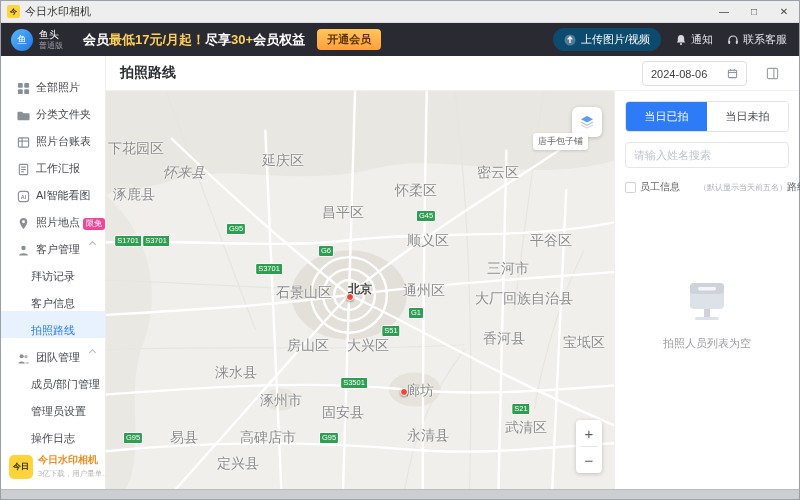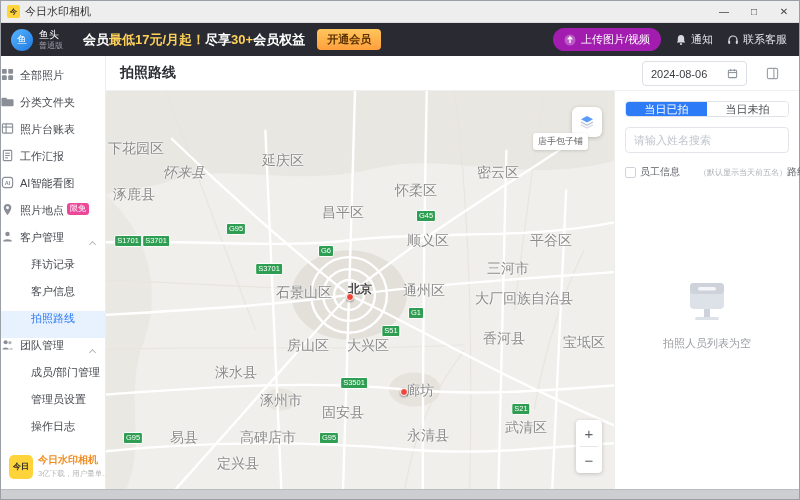--- a/index.html
+++ b/index.html
@@ -14,27 +14,27 @@
   
   .appbar{height:33px;background:#2a2a33;display:flex;align-items:center;padding:0 10px;position:relative}
   .avatar{width:22px;height:22px;border-radius:50%;background:linear-gradient(135deg,#57b6ff,#1f78e0);color:#fff;font-size:10px;display:flex;align-items:center;justify-content:center;flex:none}
   .user-meta{margin-left:6px;line-height:1.15}
   .user-name{color:#fff;font-size:10px;display:block}
   .user-badge{color:#9a9aa4;font-size:8px;display:block}
   .promo{margin-left:20px;font-size:13px;color:#fff;font-weight:bold;white-space:nowrap}
   .promo .gold{color:#ffd257}
   .cta{margin-left:12px;background:linear-gradient(180deg,#ffc65c,#ff9f3c);color:#5a3100;font-size:11px;padding:3px 10px;border-radius:4px;font-weight:bold;border:none;white-space:nowrap}
   .appbar-right{position:absolute;right:12px;display:flex;align-items:center;gap:14px}
-  .upload-btn{background:#a21caf;color:#fff;font-size:11px;padding:4px 11px;border-radius:13px;display:flex;align-items:center;gap:5px;border:none;white-space:nowrap}
+  .upload-btn{background:#0c4a6e;color:#fff;font-size:11px;padding:4px 11px;border-radius:13px;display:flex;align-items:center;gap:5px;border:none;white-space:nowrap}
   .icon-text{color:#e4e4ea;font-size:11px;display:flex;align-items:center;gap:4px;white-space:nowrap}
   
   .content{position:absolute;top:55px;left:0;right:0;bottom:10px;display:flex;background:#fff}
   
   .sidebar{width:105px;background:#fff;border-right:1px solid #ededed;position:relative;padding-top:12px;flex:none}
-  .side-item{height:27px;display:flex;align-items:flex-start;padding:0 6px 0 0;font-size:11px;color:#45484e;position:relative;white-space:nowrap}
+  .side-item{height:27px;display:flex;align-items:flex-end;padding:0 6px 0 16px;font-size:11px;color:#45484e;position:relative;white-space:nowrap}
   .side-item.child{padding-left:30px}
   .side-item.selected{background:#e8f2fe;color:#2d7bf7}
   .s-icon{width:13px;height:13px;margin-right:6px;color:#8a8e96;display:inline-flex;flex:none}
   .s-icon svg{width:13px;height:13px}
   .s-badge{margin-left:3px;background:#ec4899;color:#fff;font-size:8px;padding:0 3px;border-radius:3px;line-height:12px}
   .s-arrow{position:absolute;right:10px;top:12px;width:5px;height:5px;border-left:1.5px solid #b6b9bf;border-top:1.5px solid #b6b9bf;transform:rotate(45deg)}
   .side-footer{position:absolute;bottom:10px;left:8px;display:flex;align-items:center;gap:5px}
   .logo-sq{width:24px;height:24px;background:#ffd43b;border-radius:5px;color:#222;font-size:8px;display:flex;align-items:center;justify-content:center;font-weight:bold;flex:none}
   .brand{color:#f08c1e;font-size:10px;font-weight:bold;line-height:1.25;white-space:nowrap}
   .brand-sub{color:#b6b6b6;font-size:7.5px;font-weight:normal;white-space:nowrap}
@@ -52,21 +52,21 @@
   .map-label.big{font-size:12px;color:#474747;font-weight:bold}
   .road-badge{position:absolute;transform:translate(-50%,-50%);background:#2f9e52;color:#fff;font-size:7.5px;line-height:10px;padding:0 2px;border-radius:2px;border:1px solid #fff;white-space:nowrap}
   .red-dot{position:absolute;width:8px;height:8px;background:#ef4436;border:1.5px solid #fff;border-radius:50%;transform:translate(-50%,-50%);box-shadow:0 1px 2px rgba(0,0,0,.35)}
   .layers-btn{position:absolute;top:16px;right:12px;width:30px;height:30px;background:#fff;border-radius:6px;box-shadow:0 1px 4px rgba(0,0,0,.2);display:flex;align-items:center;justify-content:center}
   .poi-label{position:absolute;top:42px;right:26px;background:#fff;border-radius:3px;box-shadow:0 1px 3px rgba(0,0,0,.15);font-size:9px;color:#666;padding:2px 5px;white-space:nowrap}
   .zoom-ctrl{position:absolute;bottom:16px;right:12px;width:26px;background:#fff;border-radius:4px;box-shadow:0 1px 4px rgba(0,0,0,.2);display:flex;flex-direction:column;align-items:stretch}
   .zoom-btn{height:26px;display:flex;align-items:center;justify-content:center;font-size:15px;color:#5f6368}
   .zoom-sep{height:1px;background:#e6e6e6;margin:0 4px}
   
   .panel{width:185px;background:#fff;border-left:1px solid #eee;padding:10px;position:relative;flex:none}
-  .tabs{display:flex;border:1px solid #dfe3e8;border-radius:4px;overflow:hidden;height:16px}
+  .tabs{display:flex;border:1px solid #dfe3e8;border-radius:4px;overflow:hidden;height:31px}
   .tab{flex:1;display:flex;align-items:center;justify-content:center;font-size:11px;color:#4a4d52;background:#fff;white-space:nowrap}
   .tab.active{background:#2d7bf7;color:#fff}
   .search{margin-top:10px;height:26px;border:1px solid #e3e6ea;border-radius:4px;width:100%;padding:0 8px;font-size:11px;color:#333;outline:none}
   .search::placeholder{color:#c0c4cc}
   .cols{margin-top:12px;display:flex;align-items:center;font-size:10px;color:#606266;white-space:nowrap}
   .checkbox{width:11px;height:11px;border:1px solid #cfd3d9;border-radius:2px;background:#fff;margin-right:4px;flex:none}
   .col-hint{color:#b0b3b8;font-size:8px;margin-left:19px}
   .col-right{margin-left:auto;color:#606266}
   .empty{position:absolute;top:178px;left:0;right:0;display:flex;flex-direction:column;align-items:center;gap:9px}
   .empty-text{font-size:11px;color:#9b9ea3}

